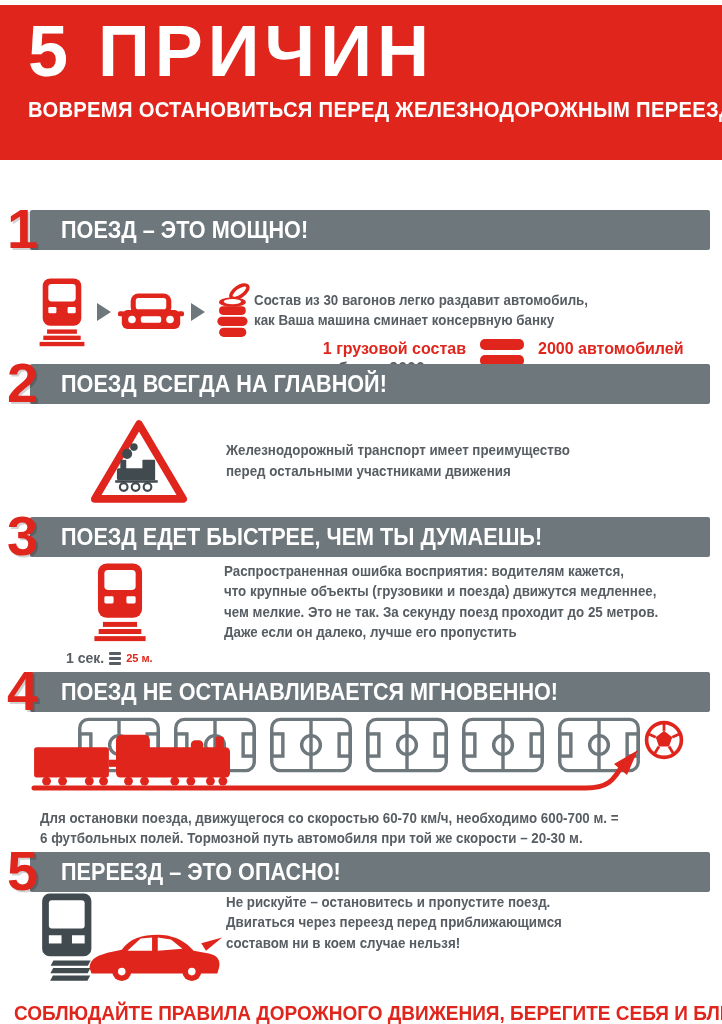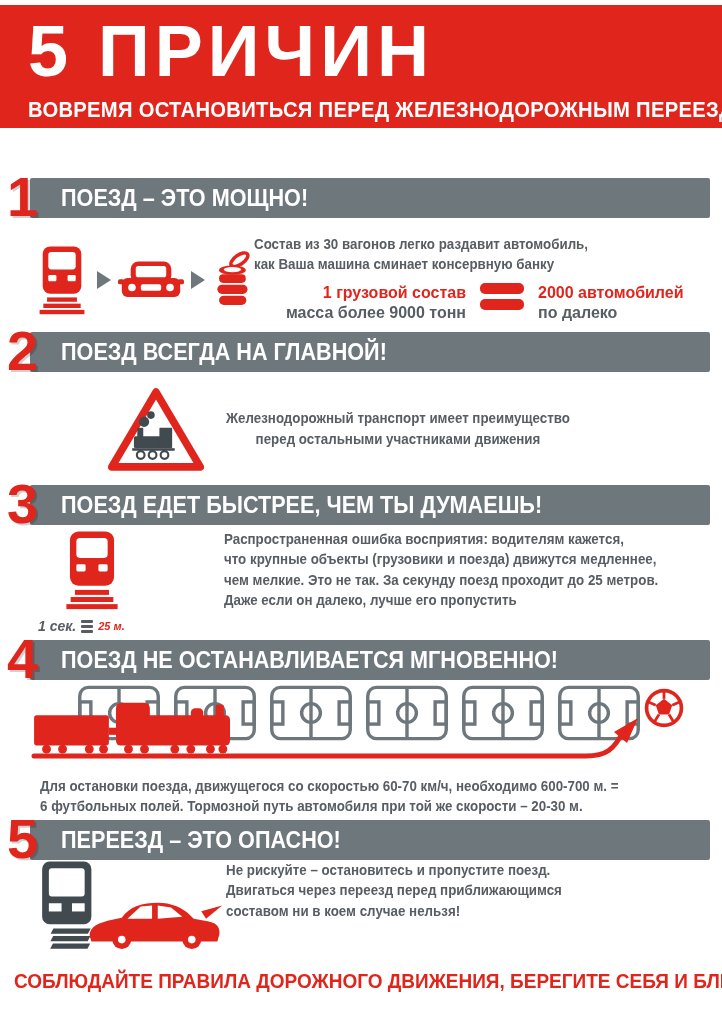--- a/index.html
+++ b/index.html
@@ -1,21 +1,21 @@
 <!DOCTYPE html>
 <html lang="ru" style="--accent-red: #e0251c; --bar-gray: #6d777c; --text-gray: #575d62; --sign-dark: #414a4f;"><head>
 <meta charset="utf-8">
 <style>
   * { margin:0; padding:0; box-sizing:border-box; }
   html,body { background:#ffffff; }
   body { font-family:"Liberation Sans","DejaVu Sans",sans-serif; width:722px; }
   .poster { position:relative; width:722px; height:1024px; background:#fff; overflow:hidden; padding-top:5px; }
 
   
-  .hero { height:123px; background:var(--accent-red); color:#fff; padding:10px 0 0 28px; }
+  .hero { height:155px; background:var(--accent-red); color:#fff; padding:10px 0 0 28px; }
   .hero-title { font-size:72px; font-weight:bold; letter-spacing:5px; line-height:1.0; white-space:nowrap; }
   .hero-subtitle { margin-top:10px; font-size:22px; font-weight:bold; white-space:nowrap;
                    display:inline-block; transform:scaleX(.92); transform-origin:0 50%; letter-spacing:.3px; }
 
   
   .section .bar { position:relative; height:40px; margin:0 12px 0 30px; background:var(--bar-gray); border-radius:2px; }
   .sec1 .bar { margin-top:50px; }
   .bar .num { position:absolute; left:-23px; top:-9px; font-size:56px; line-height:1;
               font-weight:bold; color:var(--accent-red); text-shadow:2px 2px 0 rgba(0,0,0,.18); }
   .bar .bar-text { display:inline-block; line-height:40px; padding-left:33px; color:#fff; font-weight:bold;
@@ -24,37 +24,37 @@
   
   .content { display:flex; }
   .body { font-weight:bold; color:var(--text-gray); font-size:14.5px; line-height:1.4;
           white-space:pre-line; transform:scaleX(.92); transform-origin:0 0; }
 
   
   .sec1 .content { height:114px; padding-top:10px; }
   .s1-icons { flex:0 0 224px; display:flex; align-items:center; padding-left:34px; gap:7px; }
   .tri-arrow { width:0; height:0; border-left:14px solid var(--bar-gray);
                border-top:9px solid transparent; border-bottom:9px solid transparent; }
-  .sec1 .text-col { padding-top:6px; }
+  .sec1 .text-col { padding-top:6px;margin-top:24px; }
   .compare { display:flex; margin-top:8px; }
   .cmp-left { flex:0 0 212px; text-align:right; }
   .cmp-right { text-align:left; }
   .cmp-top { color:var(--accent-red); font-weight:bold; font-size:16px; line-height:1.25; }
   .cmp-bottom { color:var(--text-gray); font-weight:bold; font-size:16px; line-height:1.25; }
   .equals-icon { margin:0 14px; display:flex; flex-direction:column; gap:5px; }
   .equals-icon i { display:block; width:44px; height:11px; border-radius:5px; background:var(--accent-red); }
 
   
-  .sec2 .content { height:113px; align-items:center;text-align:center; }
+  .sec2 .content { height:113px; align-items:center; }
   .s2-icon { flex:0 0 224px; padding-left:88px; padding-top:6px; }
   .sec2 .text-col { padding-left:2px; }
 
   
   .sec3 .content { height:115px; }
-  .s3-icon-col { flex:0 0 224px; padding-left:60px; padding-top:5px;font-style:italic; }
+  .s3-icon-col { flex:0 0 224px; padding-left:88px; padding-top:5px; }
   .s3-caption { display:flex; align-items:center; gap:5px; margin-top:4px; margin-left:-22px; }
   .cap-label { color:var(--text-gray); font-weight:bold; font-size:14px; }
   .cap-value { color:var(--accent-red); font-weight:bold; font-size:11px; }
   .mini-equals { display:flex; flex-direction:column; gap:2px; }
   .mini-equals i { display:block; width:12px; height:3px; border-radius:1px; background:var(--text-gray); }
   .sec3 .text-col { padding-top:4px; }
 
   
   .sec4 .content { height:138px; display:block; }
   .illus { position:relative; height:84px; margin:2px 14px 0 30px; }

